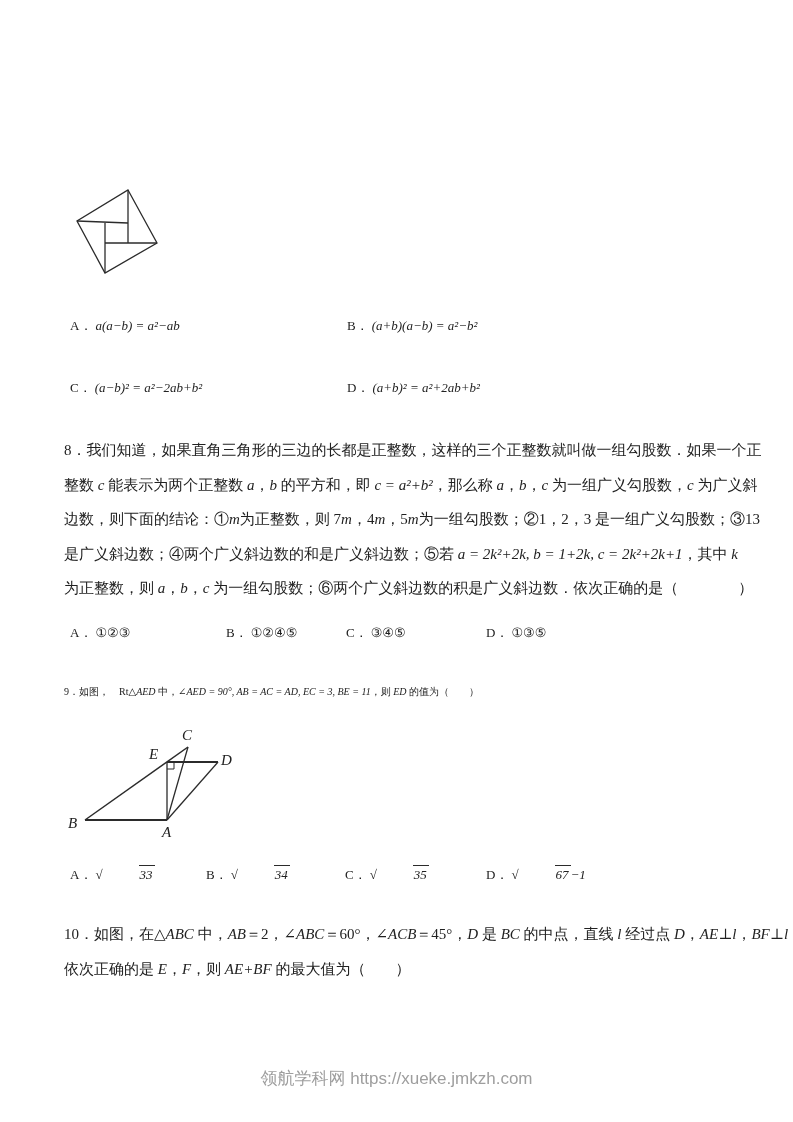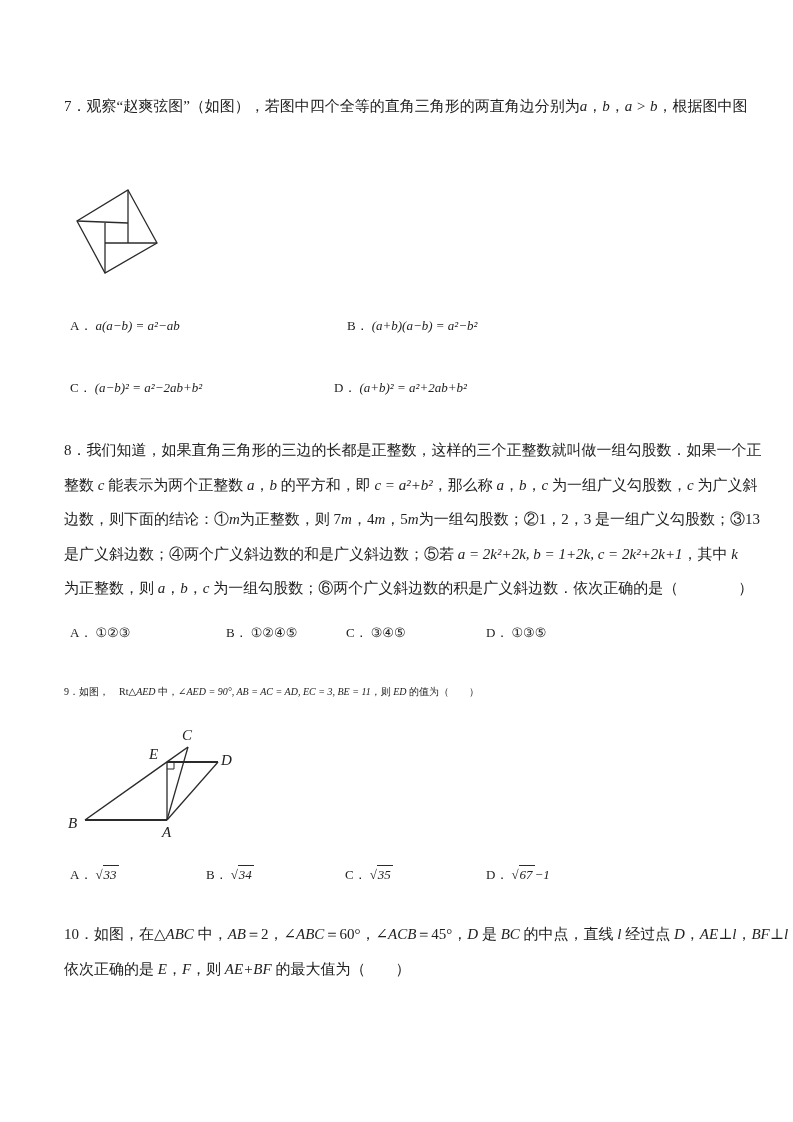--- a/index.html
+++ b/index.html
@@ -7,53 +7,52 @@
     position:relative;width:793px;height:1122px;background:#ffffff;
     font-family:"Liberation Serif","DejaVu Serif",serif;
     color:#212121;overflow:hidden;margin:0 auto;
   }
   .para{position:absolute;left:64px;width:672px;font-size:15px;}
   .para .line{display:block;height:34.6px;line-height:34.6px;white-space:nowrap;}
   .single{position:absolute;left:64px;width:700px;font-size:10px;line-height:24px;white-space:nowrap;}
   .mi{font-family:"Liberation Serif","DejaVu Serif",serif;font-style:italic;}
   .opt{position:absolute;font-size:13px;line-height:22px;white-space:nowrap;}
   .lbl{margin-right:3px;}
-  .sqrt-num{border-top:1.4px solid #2b2b2b;padding:1px 2px 0 1px;}
+  .sqrt-num{border-top:1.4px solid #2b2b2b;padding:1px 2px 0 1px;margin-left:36px;}
   svg{position:absolute;}
   svg line,svg polygon,svg polyline{stroke:#2b2b2b;fill:none;}
   svg text{font-family:"Liberation Serif","DejaVu Serif",serif;font-style:italic;font-size:15px;fill:#212121;}
   #footer{
     position:absolute;top:1067px;left:0;width:793px;text-align:center;
     font-family:"Liberation Sans","DejaVu Sans",sans-serif;
     font-size:17px;line-height:24px;color:#9e9e9e;
   }
 </style>
 </head>
 <body>
 
 <div id="page">
 
   <div class="para" style="top:89px">
-    <div class="line"><span>7．观察“赵爽弦图”（如图），若图中四个全等的直角三角形的两直角边分别为</span><span class="mi">a</span><span>，</span><span class="mi">b</span><span>，</span><span class="mi">a &gt; b</span><span>，根据图中图</span></div>
   </div>
 
   <svg style="left:70px;top:186px" width="110" height="95" viewBox="0 0 110 95">
     <g stroke-width="1.3">
       <polygon points="58,4 87,57 35,87 7,35"></polygon>
       <line x1="7" y1="35" x2="58" y2="37"></line>
       <line x1="58" y1="4" x2="58" y2="57"></line>
       <line x1="35" y1="57" x2="87" y2="57"></line>
       <line x1="35" y1="37" x2="35" y2="87"></line>
     </g>
   </svg>
 
   <div class="opt" style="top:315px;left:70px"><span class="lbl">A．</span><span class="mi">a(a−b) = a²−ab</span></div>
   <div class="opt" style="top:315px;left:347px"><span class="lbl">B．</span><span class="mi">(a+b)(a−b) = a²−b²</span></div>
   <div class="opt" style="top:377px;left:70px"><span class="lbl">C．</span><span class="mi">(a−b)² = a²−2ab+b²</span></div>
-  <div class="opt" style="top:377px;left:334px"><span class="lbl">D．</span><span class="mi">(a+b)² = a²+2ab+b²</span></div>
+  <div class="opt" style="top:377px;left:347px"><span class="lbl">D．</span><span class="mi">(a+b)² = a²+2ab+b²</span></div>
 
   <div class="para" style="top:433px">
     <div class="line"><span>8．我们知道，如果直角三角形的三边的长都是正整数，这样的三个正整数就叫做一组勾股数．如果一个正</span></div>
     <div class="line"><span>整数 </span><span class="mi">c</span><span> 能表示为两个正整数 </span><span class="mi">a</span><span>，</span><span class="mi">b</span><span> 的平方和，即 </span><span class="mi">c = a²+b²</span><span>，那么称 </span><span class="mi">a</span><span>，</span><span class="mi">b</span><span>，</span><span class="mi">c</span><span> 为一组广义勾股数，</span><span class="mi">c</span><span> 为广义斜</span></div>
     <div class="line"><span>边数，则下面的结论：①</span><span class="mi">m</span><span>为正整数，则 7</span><span class="mi">m</span><span>，4</span><span class="mi">m</span><span>，5</span><span class="mi">m</span><span>为一组勾股数；②1，2，3 是一组广义勾股数；③13</span></div>
     <div class="line"><span>是广义斜边数；④两个广义斜边数的和是广义斜边数；⑤若 </span><span class="mi">a = 2k²+2k, b = 1+2k, c = 2k²+2k+1</span><span>，其中 </span><span class="mi">k</span></div>
     <div class="line"><span>为正整数，则 </span><span class="mi">a</span><span>，</span><span class="mi">b</span><span>，</span><span class="mi">c</span><span> 为一组勾股数；⑥两个广义斜边数的积是广义斜边数．依次正确的是（　　　　）</span></div>
   </div>
 
   <div class="opt" style="top:622px;left:70px"><span class="lbl">A．</span><span>①②③</span></div>
@@ -83,14 +82,17 @@
   <div class="opt" style="top:864px;left:70px"><span class="lbl">A．</span><span class="mi">√</span><span class="mi sqrt-num">33</span><span class="mi"></span></div>
   <div class="opt" style="top:864px;left:206px"><span class="lbl">B．</span><span class="mi">√</span><span class="mi sqrt-num">34</span><span class="mi"></span></div>
   <div class="opt" style="top:864px;left:345px"><span class="lbl">C．</span><span class="mi">√</span><span class="mi sqrt-num">35</span><span class="mi"></span></div>
   <div class="opt" style="top:864px;left:486px"><span class="lbl">D．</span><span class="mi">√</span><span class="mi sqrt-num">67</span><span class="mi">−1</span></div>
 
   <div class="para" style="top:917px">
     <div class="line"><span>10．如图，在△</span><span class="mi">ABC</span><span> 中，</span><span class="mi">AB</span><span>＝2，∠</span><span class="mi">ABC</span><span>＝60°，∠</span><span class="mi">ACB</span><span>＝45°，</span><span class="mi">D</span><span> 是 </span><span class="mi">BC</span><span> 的中点，直线 </span><span class="mi">l</span><span> 经过点 </span><span class="mi">D</span><span>，</span><span class="mi">AE</span><span>⊥</span><span class="mi">l</span><span>，</span><span class="mi">BF</span><span>⊥</span><span class="mi">l</span><span>，</span></div>
     <div class="line"><span>依次正确的是 </span><span class="mi">E</span><span>，</span><span class="mi">F</span><span>，则 </span><span class="mi">AE+BF</span><span> 的最大值为（　　）</span></div>
   </div>
 
+  <div id="footer">
+    <span>领航学科网 https://xueke.jmkzh.com</span>
+  </div>
 
 </div>
 
 </body></html>

